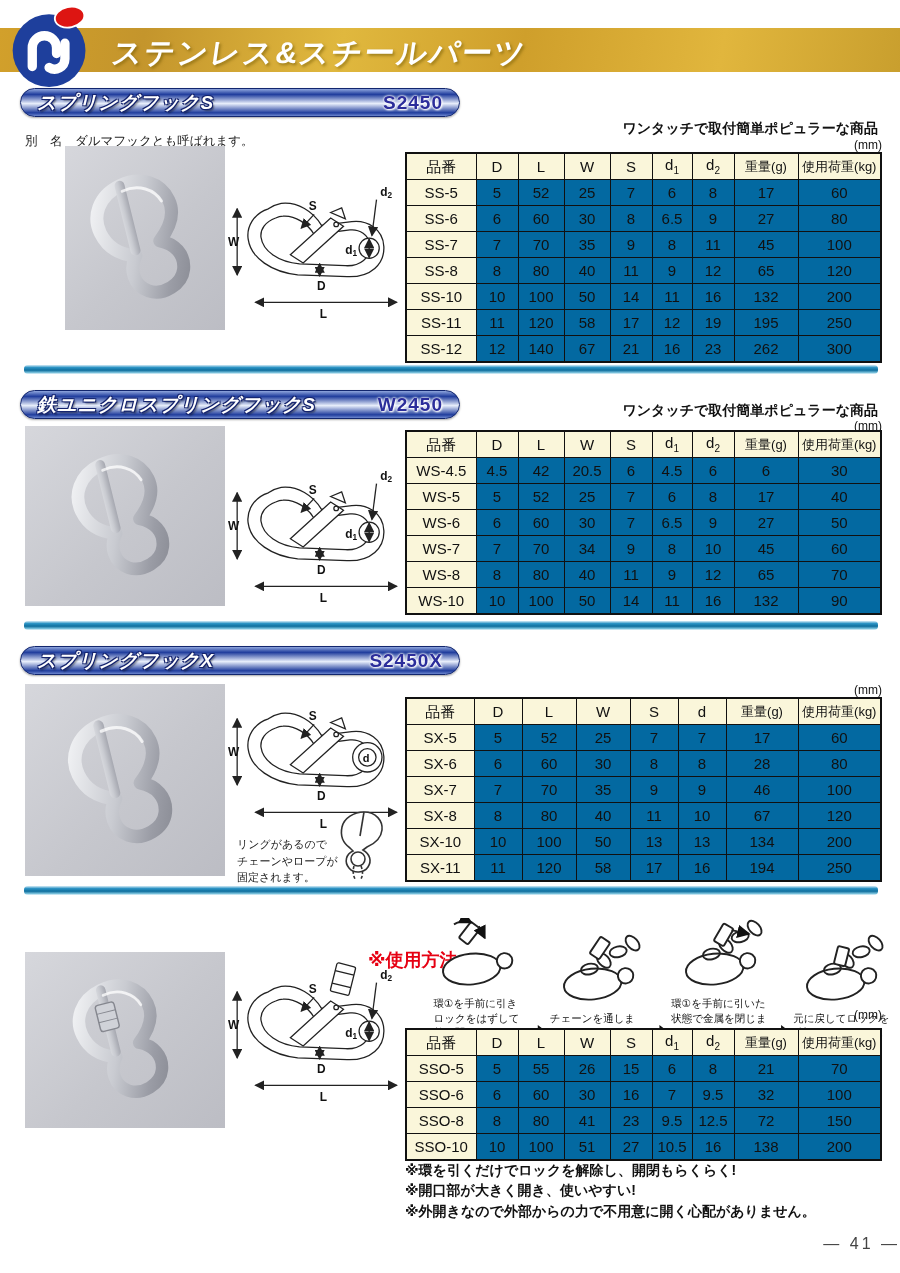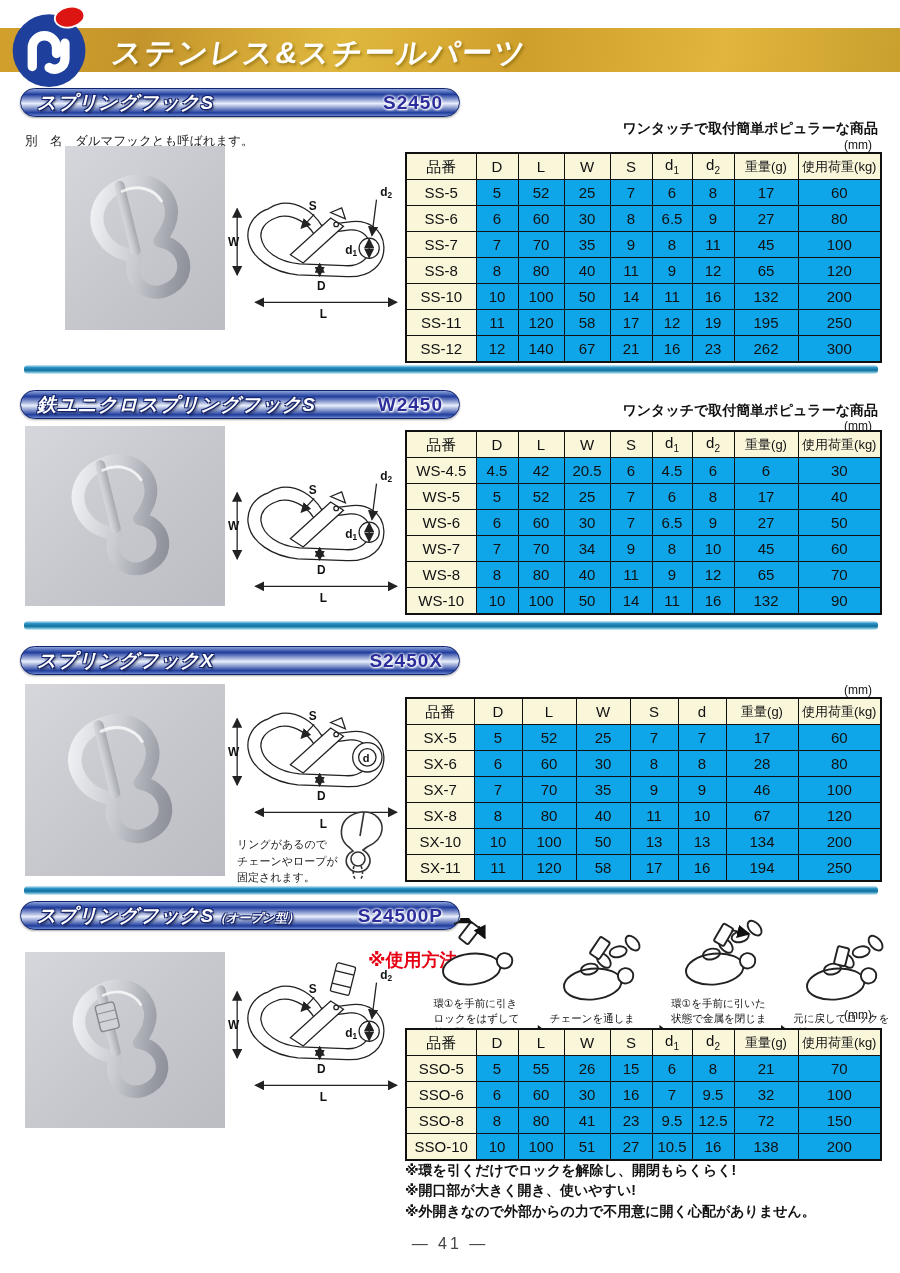--- a/index.html
+++ b/index.html
@@ -18,46 +18,46 @@
     box-shadow:0 1px 2px rgba(0,0,0,.35);}
   .pill-title{font-size:19px;font-weight:bold;font-style:italic;color:#fff;letter-spacing:1px;white-space:nowrap;
     text-shadow:1px 1px 0 #15246e,-1px 1px 0 #15246e,1px -1px 0 #15246e,-1px -1px 0 #15246e,2px 2px 2px rgba(0,0,0,.45);}
   .pill-suffix{font-size:12px;letter-spacing:0;}
   .pill-code{font-size:19px;font-weight:bold;color:#2b2d9b;letter-spacing:1px;white-space:nowrap;
     text-shadow:0 0 2px #fff,0 0 3px #fff,1px 1px 2px #fff;}
   .divider{position:absolute;left:24px;width:854px;height:9px;border-radius:4px;
     background:linear-gradient(180deg,#d5ecf7 0%,#2c93c4 28%,#0f6f9e 58%,#7ec4de 86%,#eef8fc 100%);}
   .alias{position:absolute;font-size:12.5px;color:#222;}
   .tagline{position:absolute;right:22px;font-size:14px;font-weight:600;color:#111;white-space:nowrap;}
-  .unit{position:absolute;right:28px;font-size:12px;color:#111;}
+  .unit{position:absolute;right:18px;font-size:12px;color:#111;}
   .photo{position:absolute;background:linear-gradient(135deg,#d6d7dc 0%,#c6c7cd 55%,#bcbdc4 100%);}
   .photo svg{width:100%;height:100%;}
   .diagram{position:absolute;}
   .diagram svg{width:100%;height:100%;}
   
   table.cat{position:absolute;left:405px;width:475px;border-collapse:collapse;table-layout:fixed;
-    background:#0ea5e9;border:2px solid #111;}
+    background:#0369a1;border:2px solid #111;}
   table.cat th,table.cat td{border:1px solid #111;text-align:center;vertical-align:middle;
     height:25px;padding:0;line-height:1;font-size:15px;font-weight:normal;white-space:nowrap;overflow:hidden;}
   table.cat thead th{background:#faf6da;}
   table.cat tbody th{background:#faf6da;}
   table.cat thead th.small{font-size:13px;}
   table.cat sub{font-size:10px;}
   .ring-note{position:absolute;font-size:11px;line-height:1.5;white-space:pre-line;color:#222;}
   .mini-dia{position:absolute;}
   .usage-label{position:absolute;font-size:18px;font-weight:bold;color:#e60012;white-space:nowrap;}
   .steps{position:absolute;display:flex;align-items:flex-end;}
   .step{display:flex;flex-direction:column;align-items:center;width:104px;}
   .step-icon{width:96px;height:76px;}
   .step-icon svg{width:100%;height:100%;}
   .step-caption{font-size:10.5px;line-height:1.4;white-space:pre-line;color:#111;margin-top:2px;}
   .step-arrow{width:22px;height:15px;background:#111;margin:34px 2px 0;
     clip-path:polygon(0 28%,52% 28%,52% 0,100% 50%,52% 100%,52% 72%,0 72%);}
   .notes{position:absolute;left:405px;font-size:14px;font-weight:600;line-height:1.45;color:#111;white-space:nowrap;}
-  .pagenum{position:absolute;left:0;right:0;bottom:20px;text-align:center;font-size:16px;color:#444;letter-spacing:3px;}
+  .pagenum{position:absolute;left:0;right:0;bottom:20px;text-align:right;font-size:16px;color:#444;letter-spacing:3px;}
 </style>
 </head>
 <body>
 
 <div class="page">
 
   <div class="goldband"></div>
   <div class="brand">ステンレス&amp;スチールパーツ</div>
   <div class="logo">
     <svg viewBox="0 0 90 90">
@@ -516,24 +516,20 @@
           <td>17</td>
           <td>16</td>
           <td>194</td>
           <td>250</td>
         </tr>
       </tbody>
     </table>
 
   <div class="divider" style="top:886px"></div>
 
-  <div class="pill" style="top:901px">
-    <span class="pill-title"><span>スプリングフックS</span><span class="pill-suffix">（オープン型）</span></span>
-    <span class="pill-code">S24500P</span>
-  </div>
   <div class="usage-label" style="left:368px;top:948px">※使用方法</div>
   <div class="steps" style="left:428px;top:918px;width:462px">
     <div class="step">
       <div class="step-icon"><svg viewBox="0 0 100 78">
             <defs>
               <marker id="ma1" markerWidth="7" markerHeight="7" refX="6" refY="3.5" orient="auto">
                 <path d="M0,0L7,3.5L0,7Z" fill="#111"></path>
               </marker>
             </defs>
             <g stroke="#222" stroke-width="2" fill="none">

